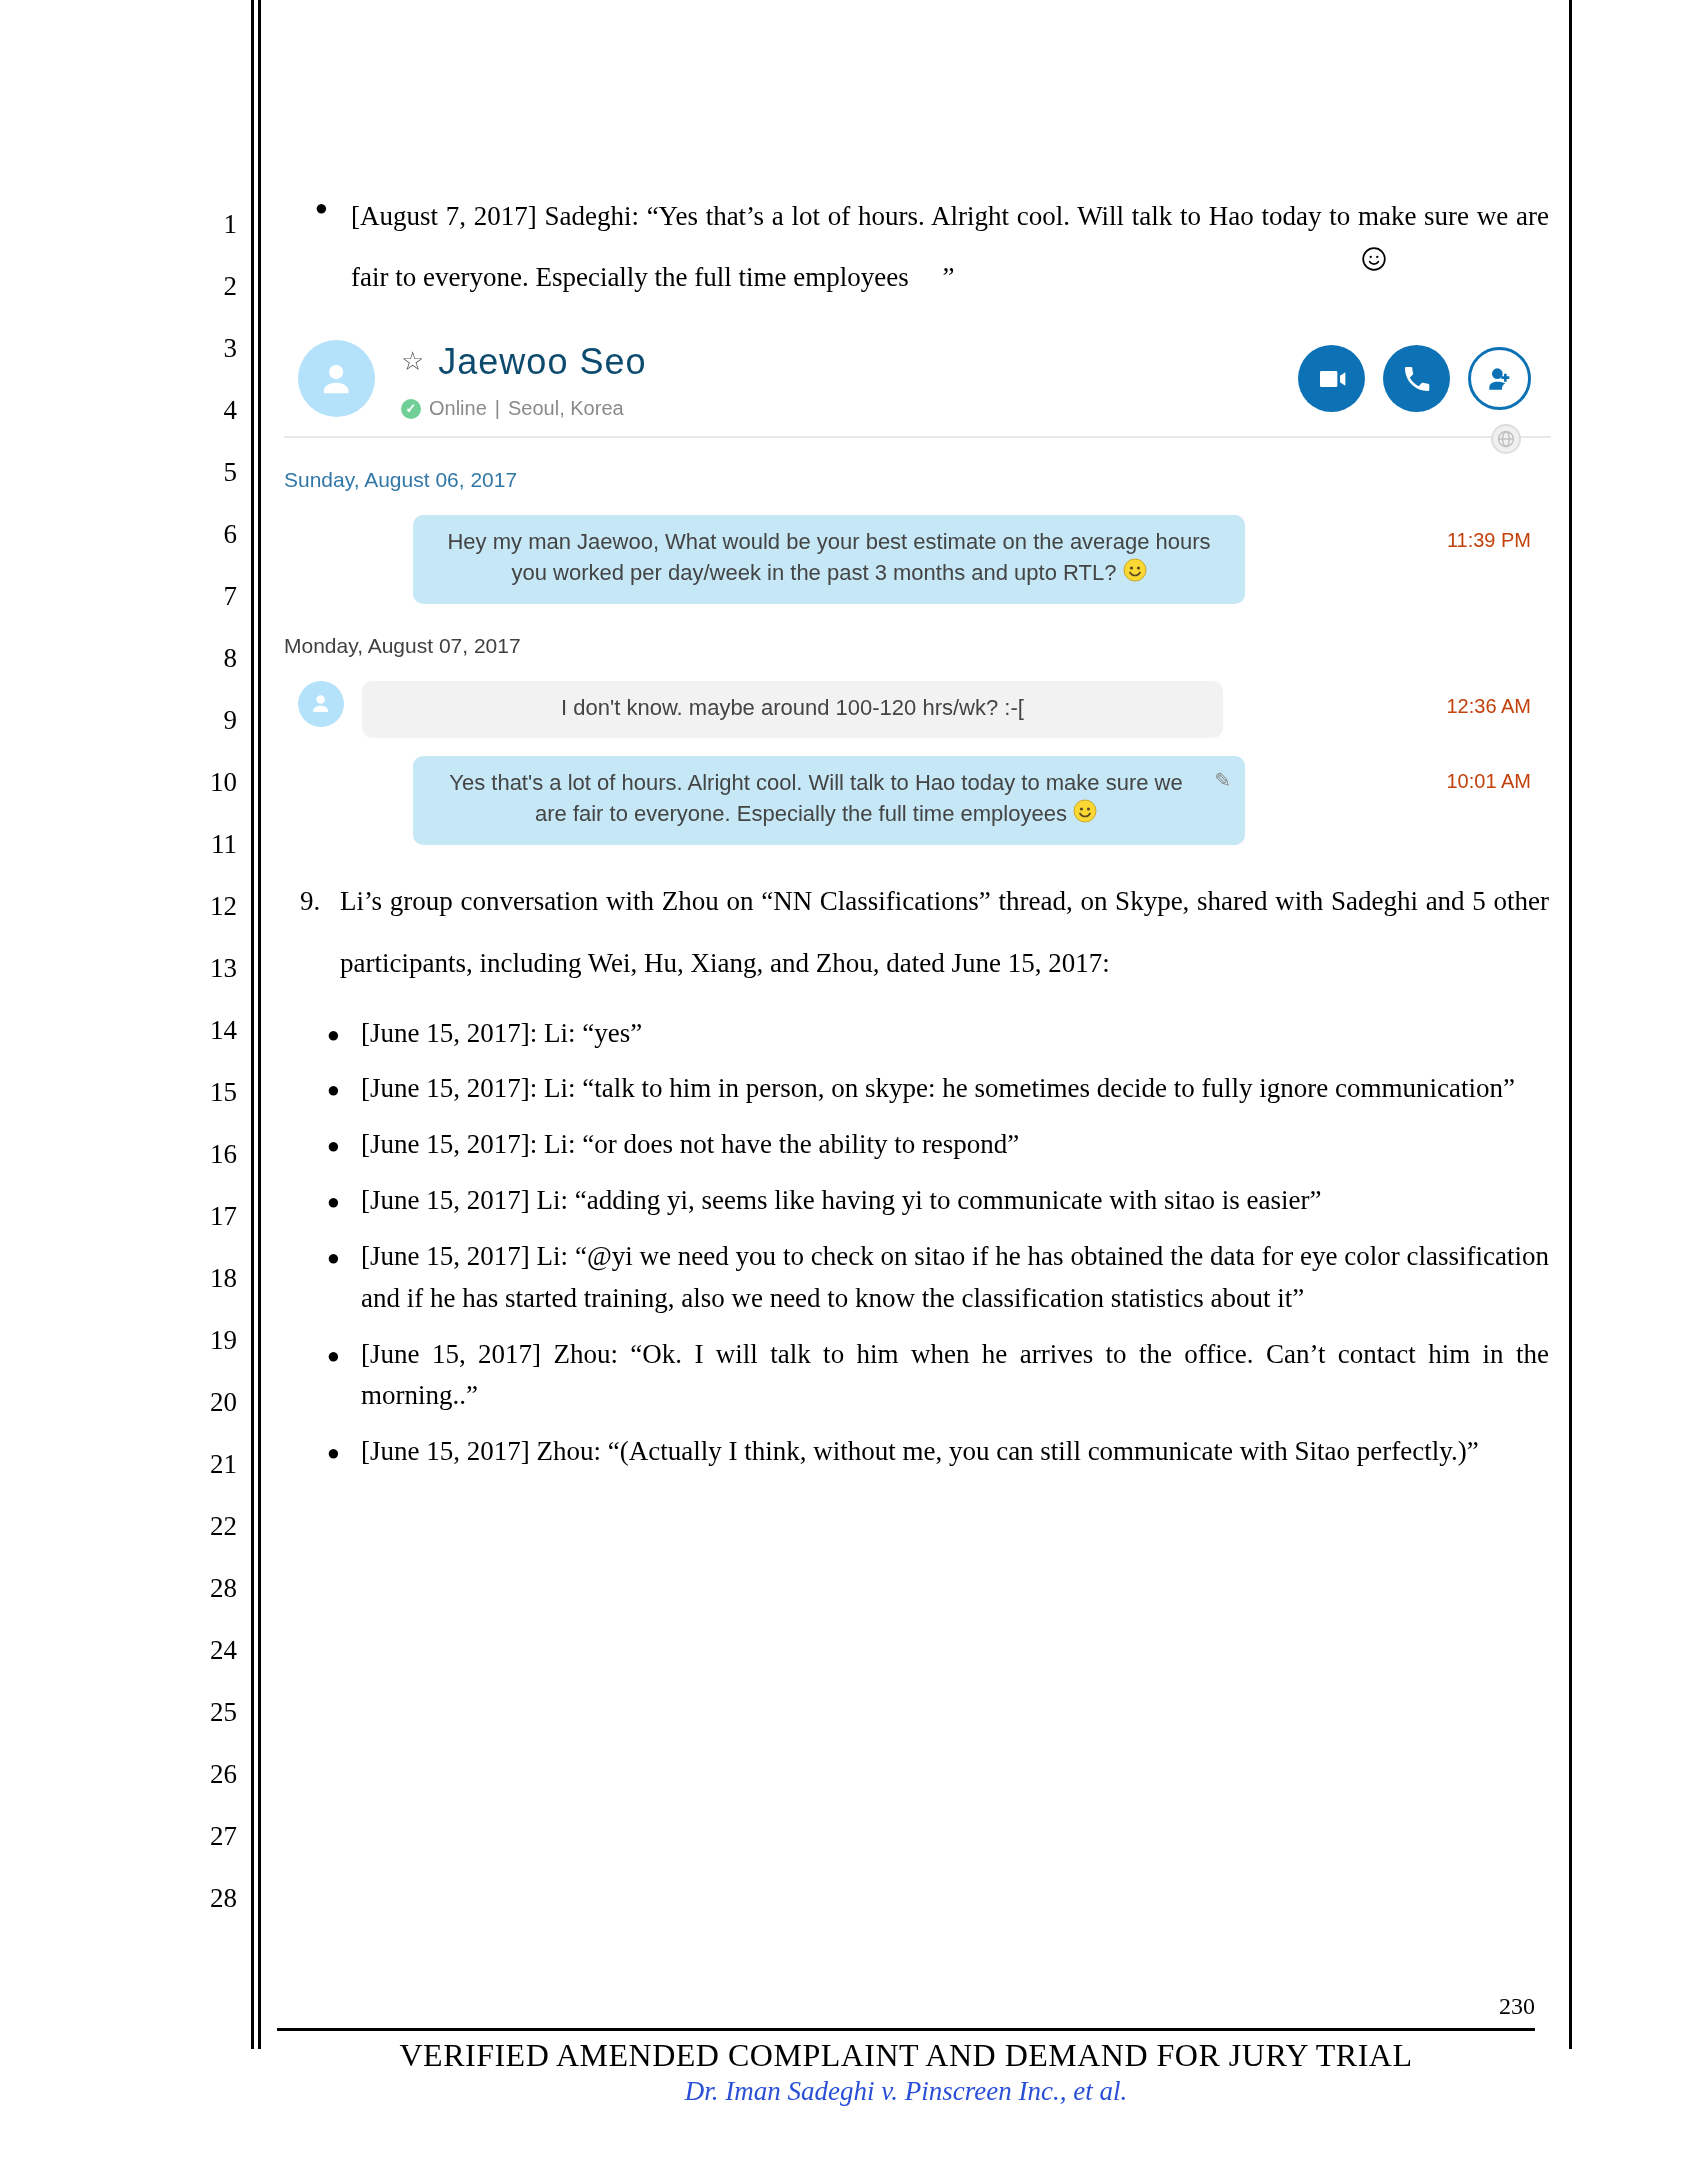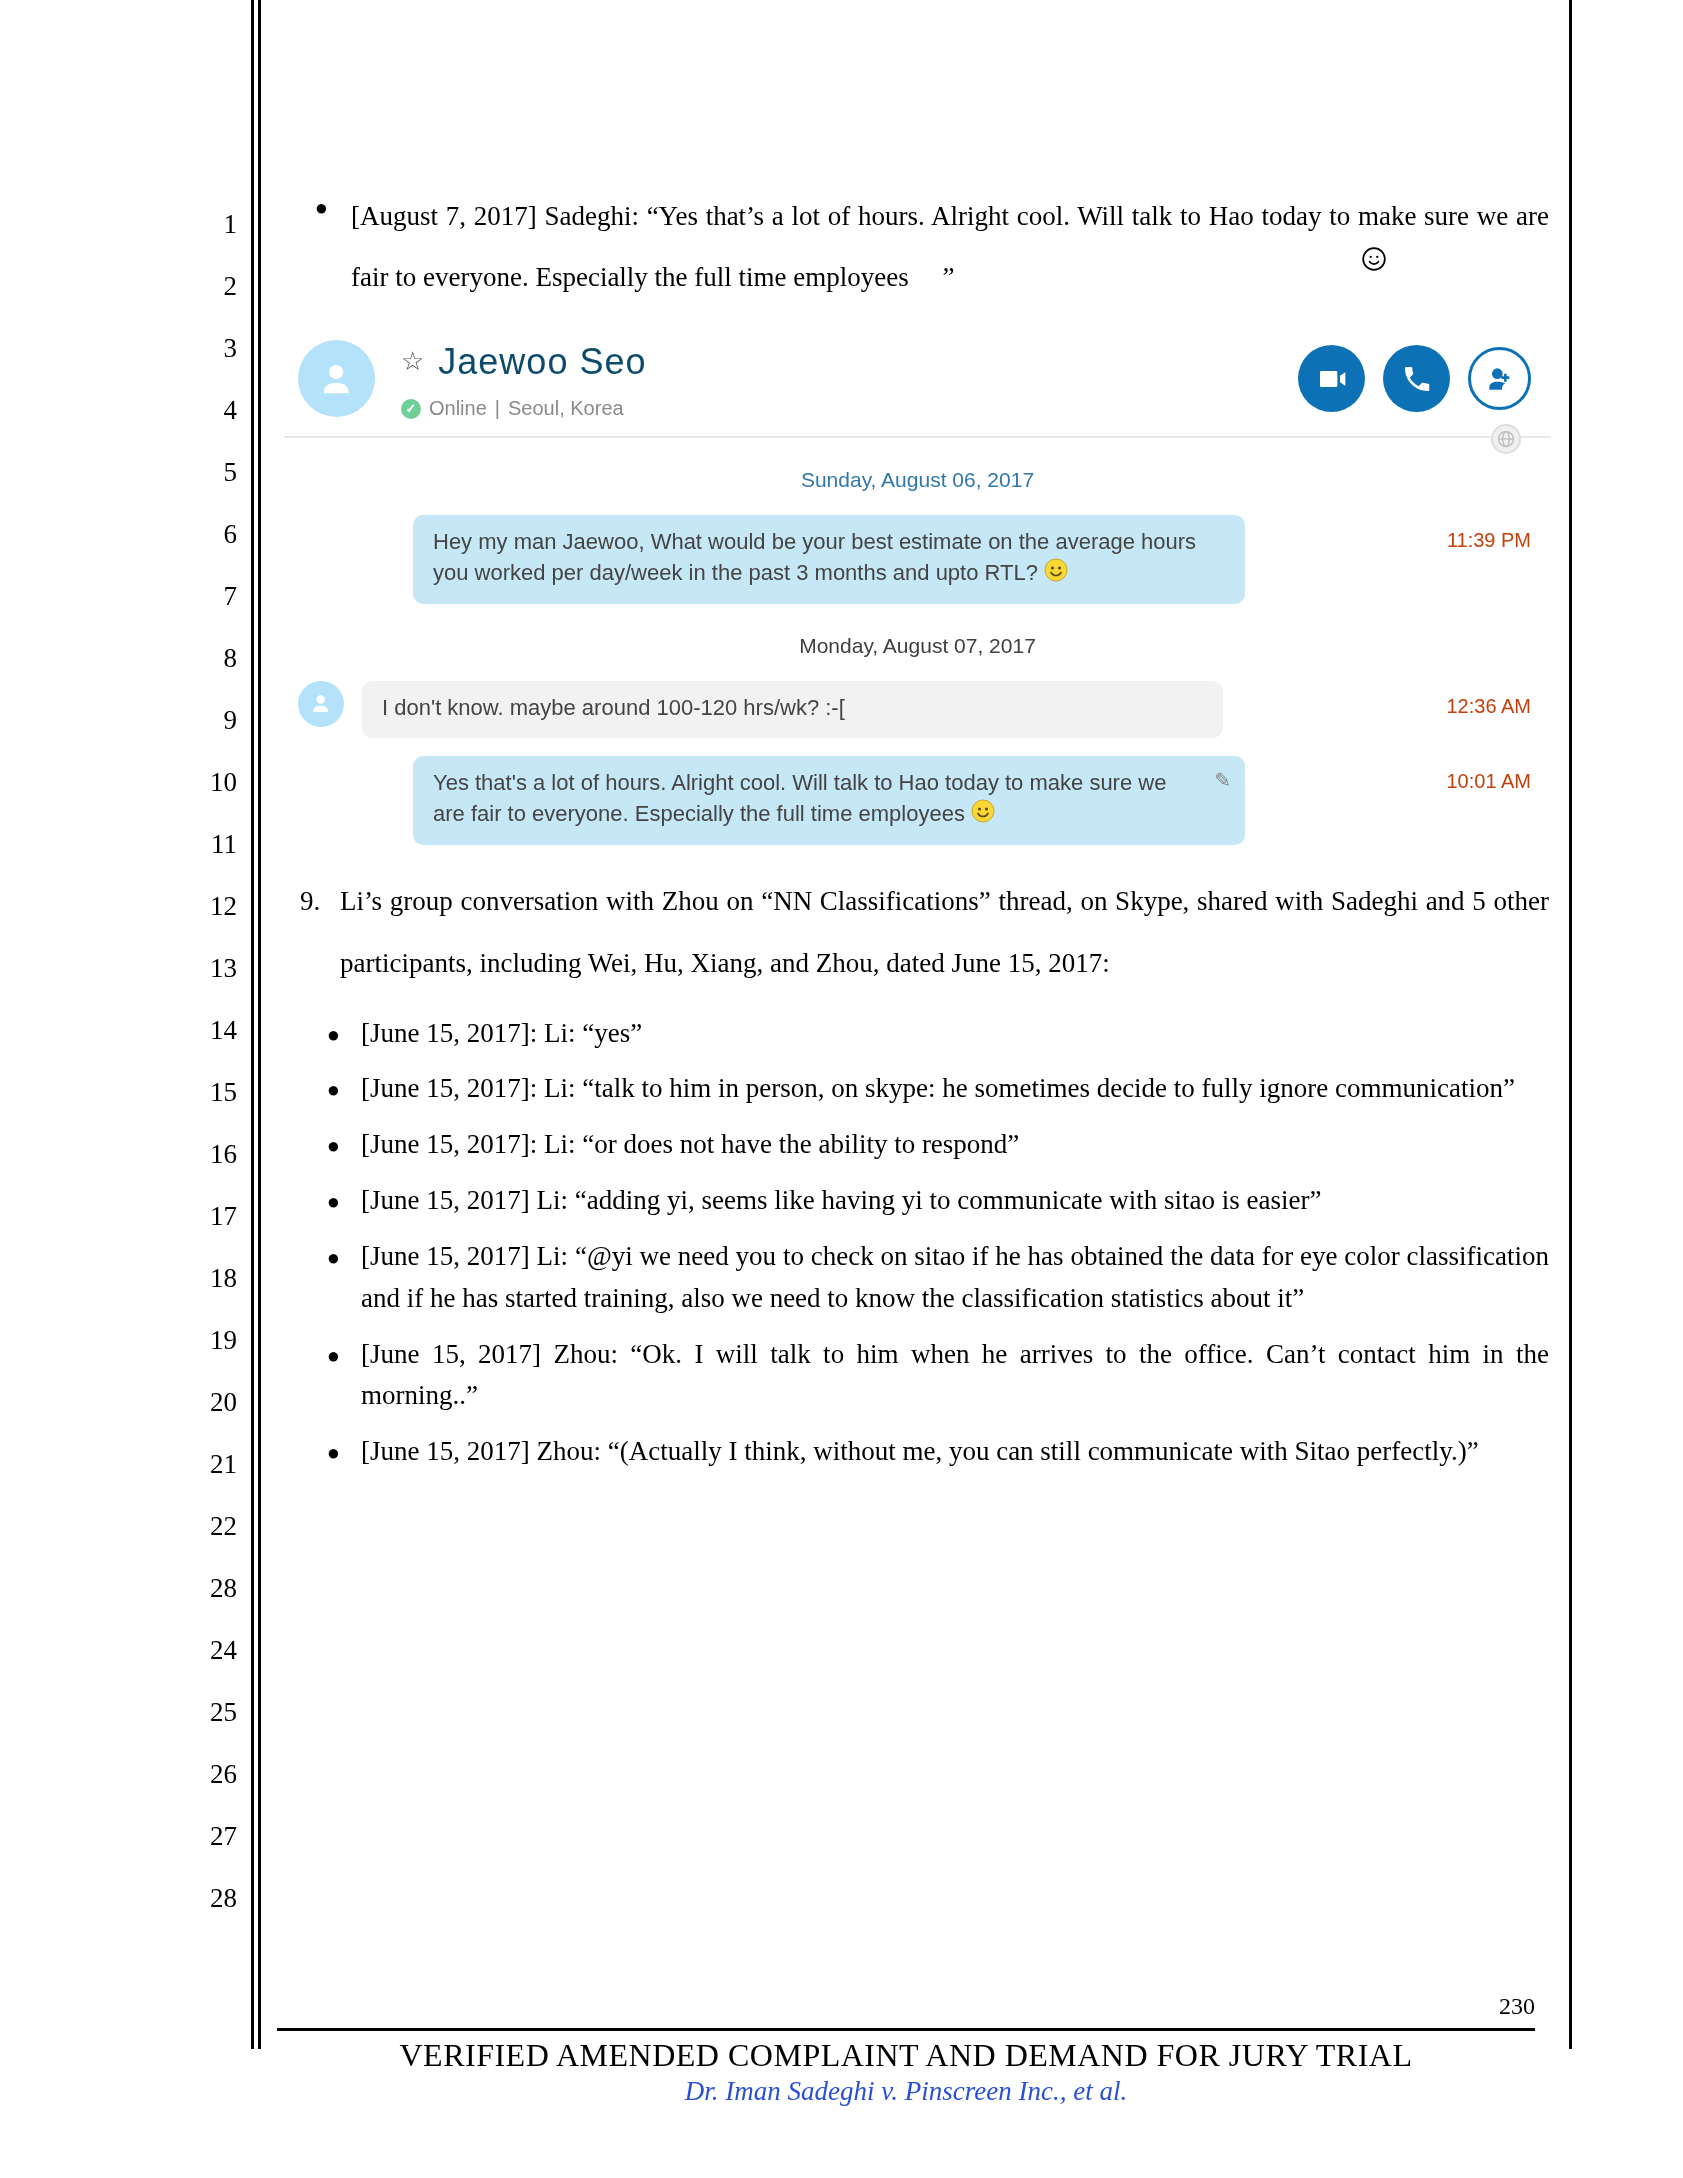--- a/index.html
+++ b/index.html
@@ -90,23 +90,23 @@
     .act-btn.filled { background: #0d72b5; }
     .act-btn.outlined { background: #fff; border: 3px solid #0d72b5; color: #0d72b5; width: 63px; height: 63px; }
     .act-btn svg { width: 32px; height: 32px; }
     .globe-icon {
       position: absolute; right: 30px; bottom: -18px;
       width: 30px; height: 30px; border-radius: 50%;
       background: #f0f0f0; border: 2px solid #ddd;
       display: flex; align-items: center; justify-content: center;
       color: #bbb; font-size: 18px;
     }
-    .date-sep { text-align: center; color: #3178a8; font-size: 21px; margin: 26px 0 18px; }
+    .date-sep { color: #3178a8; font-size: 21px; margin: 26px 0 18px; }
     .date-sep.grey { color: #404040; }
-    .msg-row { display: flex; align-items: flex-start; margin: 8px 0; }
+    .msg-row { display: flex; align-items: flex-start; margin: 8px 0; text-align: center; }
     .msg-row.right { padding-left: 129px; }
     .msg-row.left { padding-left: 14px; }
     .avatar-sm {
       width: 46px; height: 46px; border-radius: 50%;
       background: #b5e2fb; flex-shrink: 0;
       display: flex; align-items: center; justify-content: center;
       margin-right: 18px; margin-top: 0;
     }
     .bubble {
       border-radius: 10px; padding: 12px 20px 14px; font-size: 22px;

